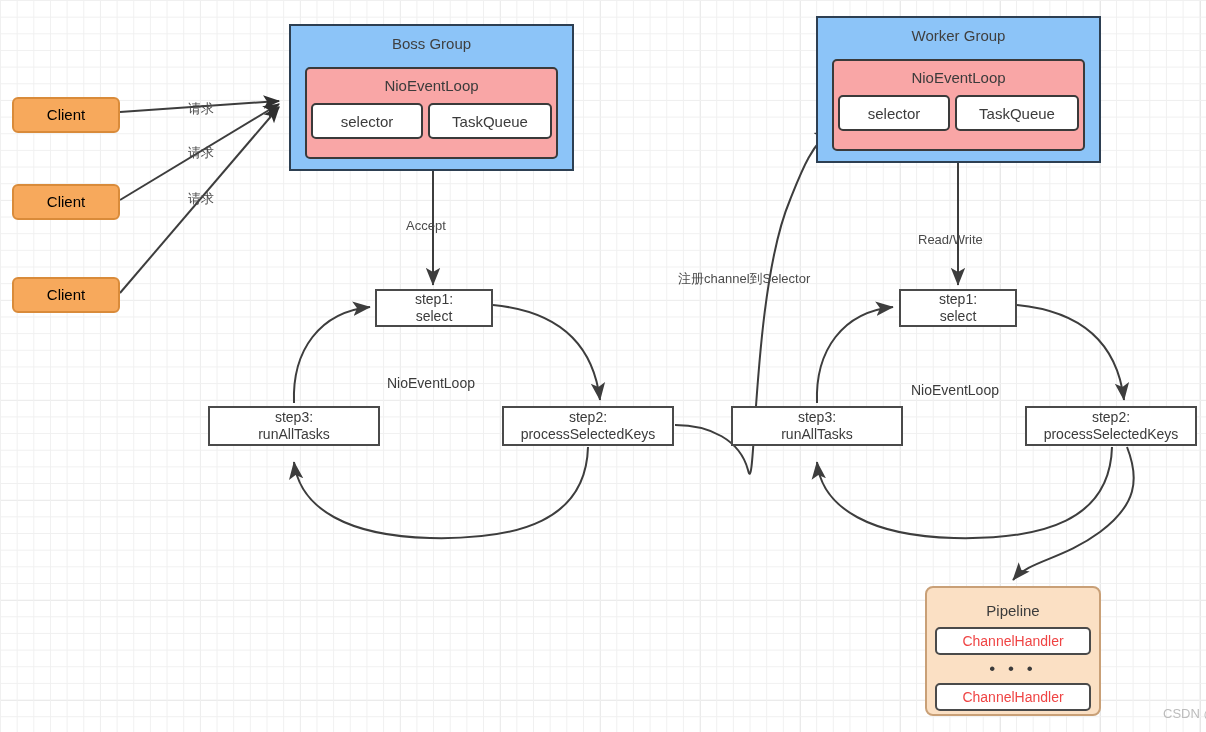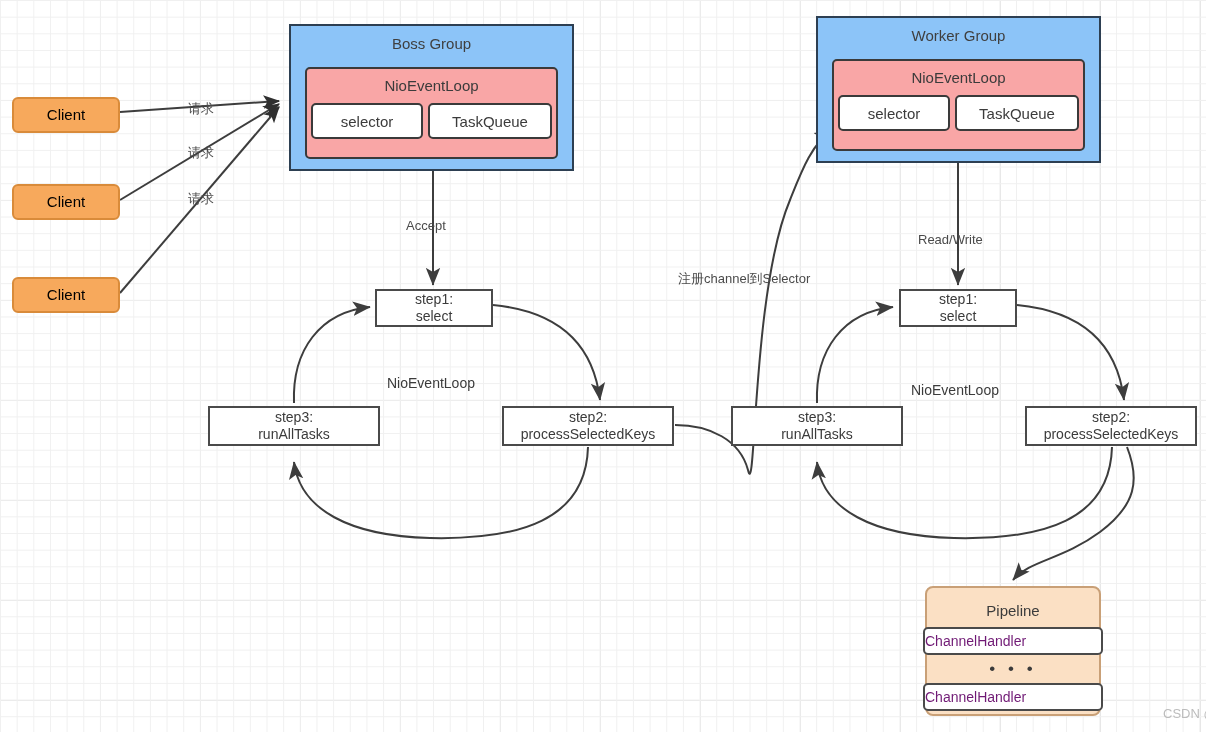--- a/index.html
+++ b/index.html
@@ -99,26 +99,27 @@
     align-items: center;
     padding-top: 14px;
     font-size: 15px;
     color: #3b3b3b;
   }
   .handler-cell {
     box-sizing: border-box;
     background: #ffffff;
     border: 2px solid #4a4a4a;
     border-radius: 5px;
-    width: 180px;
+    width: 156px;
     height: 28px;
     display: flex;
     align-items: center;
+    justify-content: center;
     font-size: 14px;
-    color: #701a75;
+    color: #ef4444;
   }
   .dots {
     font-size: 17px;
     letter-spacing: 4px;
     color: #3b3b3b;
     margin: 4px 0 4px 0;
   }
   .edge-label {
     position: absolute;
     font-size: 13px;

